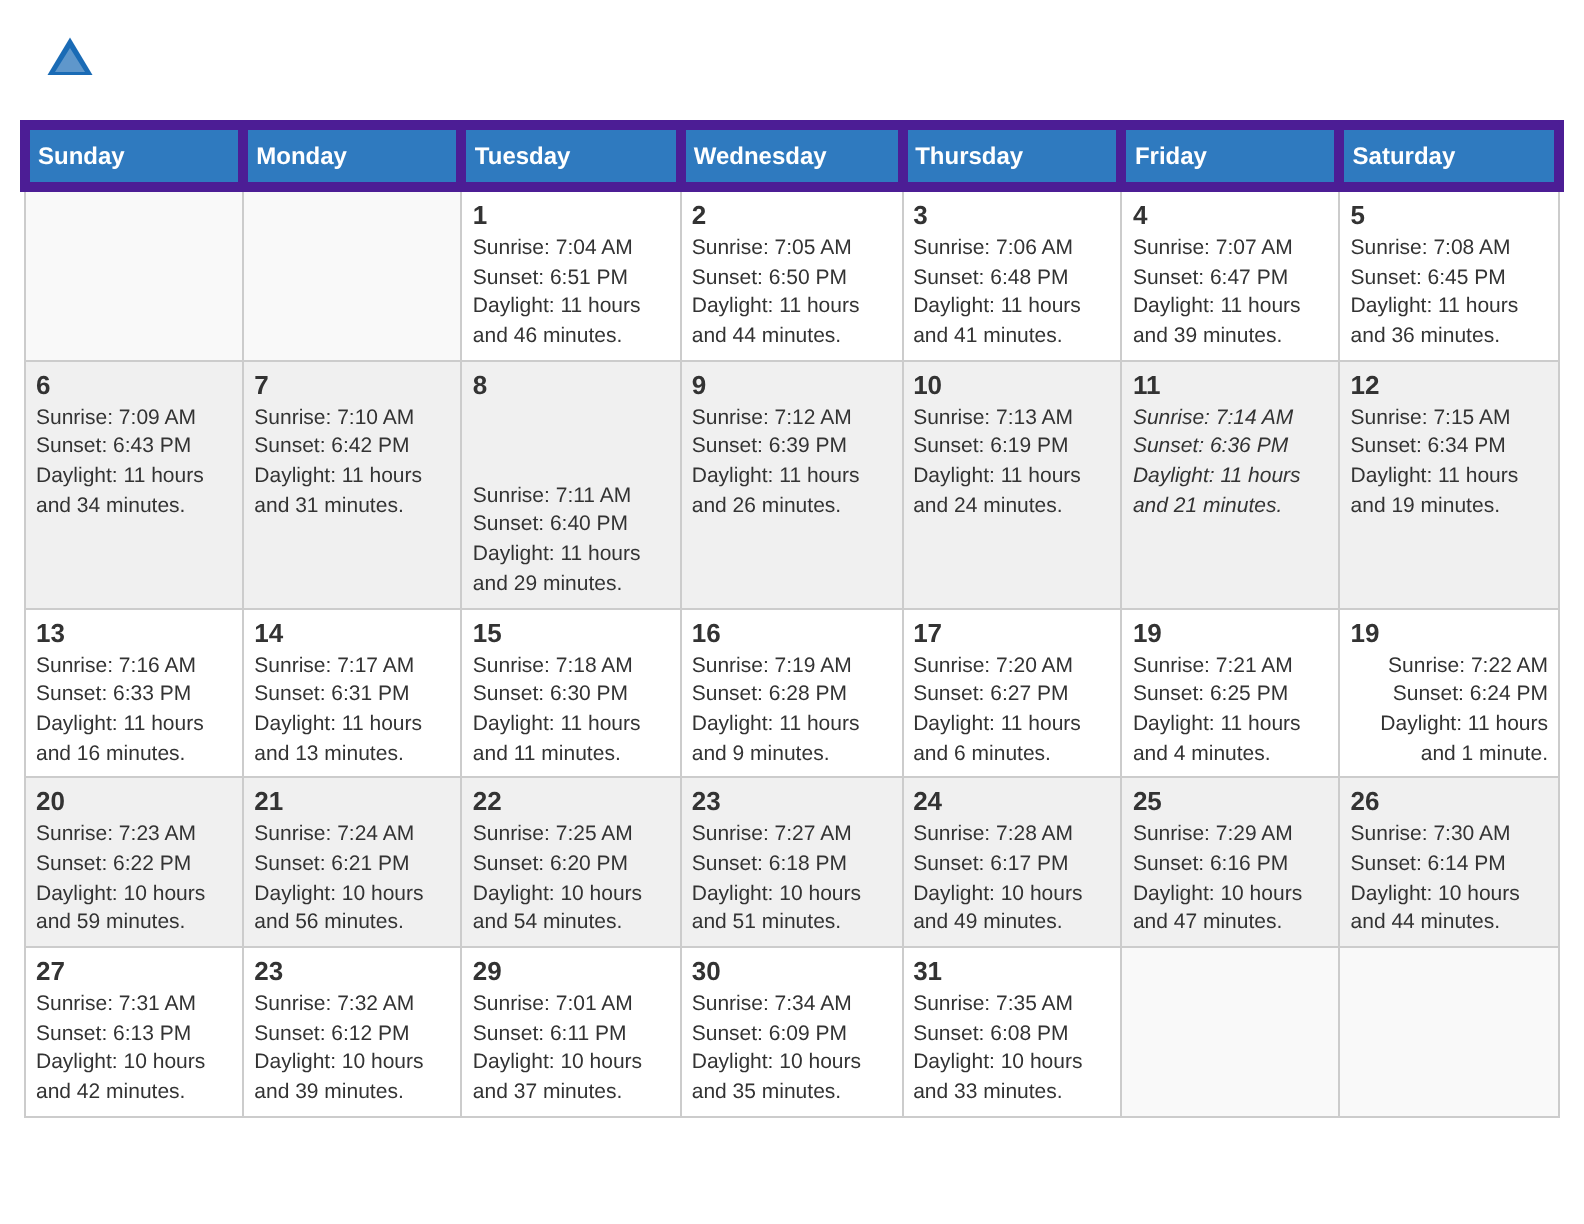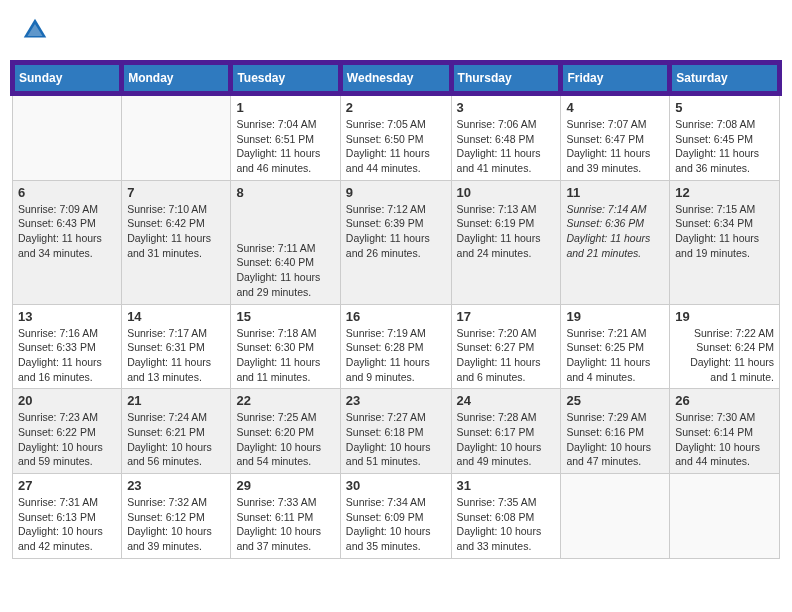--- a/index.html
+++ b/index.html
@@ -299,21 +299,21 @@
 Daylight: 10 hours and 42 minutes.</div>
         </td>
         <td>
           <div class="day-number">23</div>
           <div class="day-info" style="white-space: pre-line;">Sunrise: 7:32 AM
 Sunset: 6:12 PM
 Daylight: 10 hours and 39 minutes.</div>
         </td>
         <td>
           <div class="day-number">29</div>
-          <div class="day-info" style="white-space: pre-line;">Sunrise: 7:33 AM
+          <div class="day-info" style="white-space: pre-line;">Sunrise: 7:01 AM
 Sunset: 6:11 PM
 Daylight: 10 hours and 37 minutes.</div>
         </td>
         <td>
           <div class="day-number">30</div>
           <div class="day-info" style="white-space: pre-line;">Sunrise: 7:34 AM
 Sunset: 6:09 PM
 Daylight: 10 hours and 35 minutes.</div>
         </td>
         <td>

